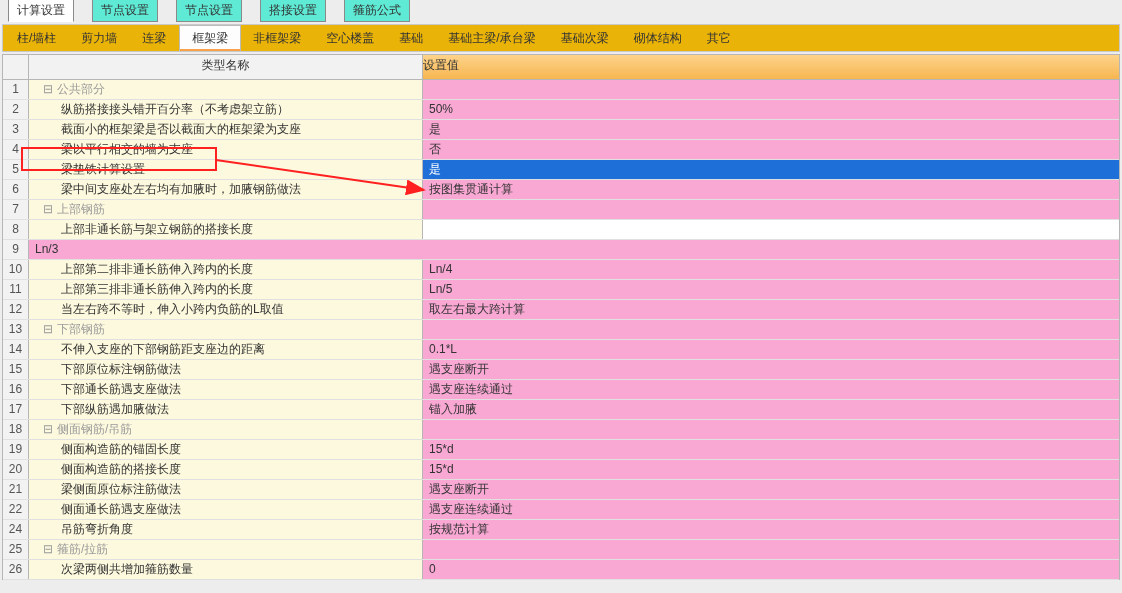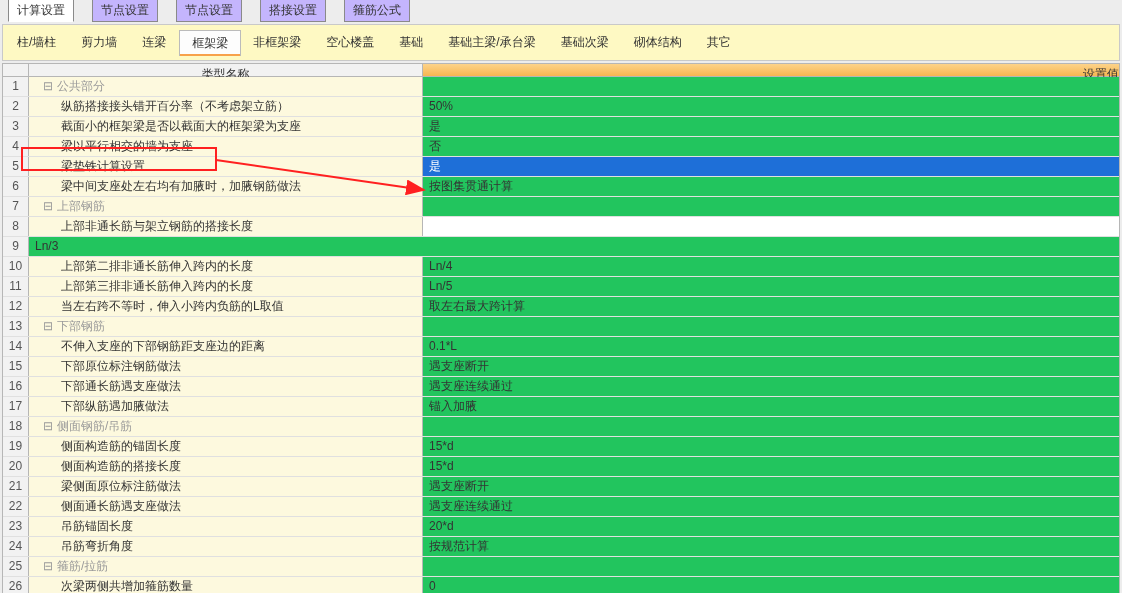--- a/index.html
+++ b/index.html
@@ -20,38 +20,38 @@
     display: flex;
     gap: 16px;
     padding-left: 8px;
     padding-top: 2px;
     background: #ededed;
     align-items: flex-end;
   }
   .top-tab {
     border: 1px solid #8a8a8a;
     border-bottom: 1px solid #8a8a8a;
-    background: #c4b5fd;
+    background: #5eead4;
     padding: 2px 8px 2px 8px;
     margin-right: 2px;
     color: #333;
     cursor: pointer;
     position: relative;
   }
   .top-tab.active {
     background: #fff;
     border-bottom: 1px solid #fff;
   }
   
   .sub-tabs {
-    height: 37px;
+    height: 28px;
     display: flex;
     align-items: center;
     padding-left: 2px;
-    background: #fef9c3;
+    background: #eab308;
     border: 1px solid #c9c9c9;
     margin: 2px 2px 0 2px;
   }
   .sub-tab {
     padding: 4px 12px;
     color: #333;
     cursor: pointer;
     border-right: 1px solid transparent;
   }
   .sub-tab.active {
@@ -62,42 +62,41 @@
     box-shadow: inset 0 -2px 0 #f7a14b;
     text-align: center;
   }
   
   .grid {
     margin: 2px 2px 0 2px;
     background: #fff;
   }
   .grid-header {
     display: flex;
-    height: 14px;
+    height: 26px;
     border: 1px solid #b6b6b6;
     background: #f2f2f2;
   }
   .gh-num {
     width: 26px;
     border-right: 1px solid #b6b6b6;
   }
   .gh-name {
     width: 394px;
     border-right: 1px solid #b6b6b6;
     text-align: center;
     line-height: 20px;
     color: #333;
   }
   .gh-value {
     flex: 1;
-    text-align: right;
+    text-align: left;
     line-height: 20px;
     color: #333;
     background: linear-gradient(#fdd38a,#f6b651);
-    padding-left: 28px;
   }
   .grid-body {
     border-left: 1px solid #b6b6b6;
     border-right: 1px solid #b6b6b6;
   }
   .row {
     display: flex;
     height: 20px;
     line-height: 19px;
     border-bottom: 1px solid #e0e0e0;
@@ -115,21 +114,21 @@
     background: #fdf9de;
     display: flex;
     align-items: center;
     color: #333;
     padding-left: 2px;
   }
   .row-value {
     flex: 1;
     padding-left: 6px;
     color: #333;
-    background: #22c55e;
+    background: #f9a8d4;
   }
   .group .row-name { color: #9a9a9a; padding-left: 14px; }
   .group-toggle {
     width: 10px; height: 10px;
     display: inline-flex;
     align-items: center; justify-content: center;
     color: #9a9a9a;
     margin-right: 4px;
   }
   .child .row-name { padding-left: 32px; }
@@ -325,27 +324,20 @@
         <div class="row-value">遇支座断开</div>
       </div>
       <div class="row child">
         <div class="row-num">22</div>
         <div class="row-name">
           <span>侧面通长筋遇支座做法</span>
         </div>
         <div class="row-value">遇支座连续通过</div>
       </div>
       <div class="row child">
-        <div class="row-num">23</div>
-        <div class="row-name">
-          <span>吊筋锚固长度</span>
-        </div>
-        <div class="row-value">20*d</div>
-      </div>
-      <div class="row child">
         <div class="row-num">24</div>
         <div class="row-name">
           <span>吊筋弯折角度</span>
         </div>
         <div class="row-value">按规范计算</div>
       </div>
       <div class="row group">
         <div class="row-num">25</div>
         <div class="row-name">
           <span class="group-toggle">⊟</span>

